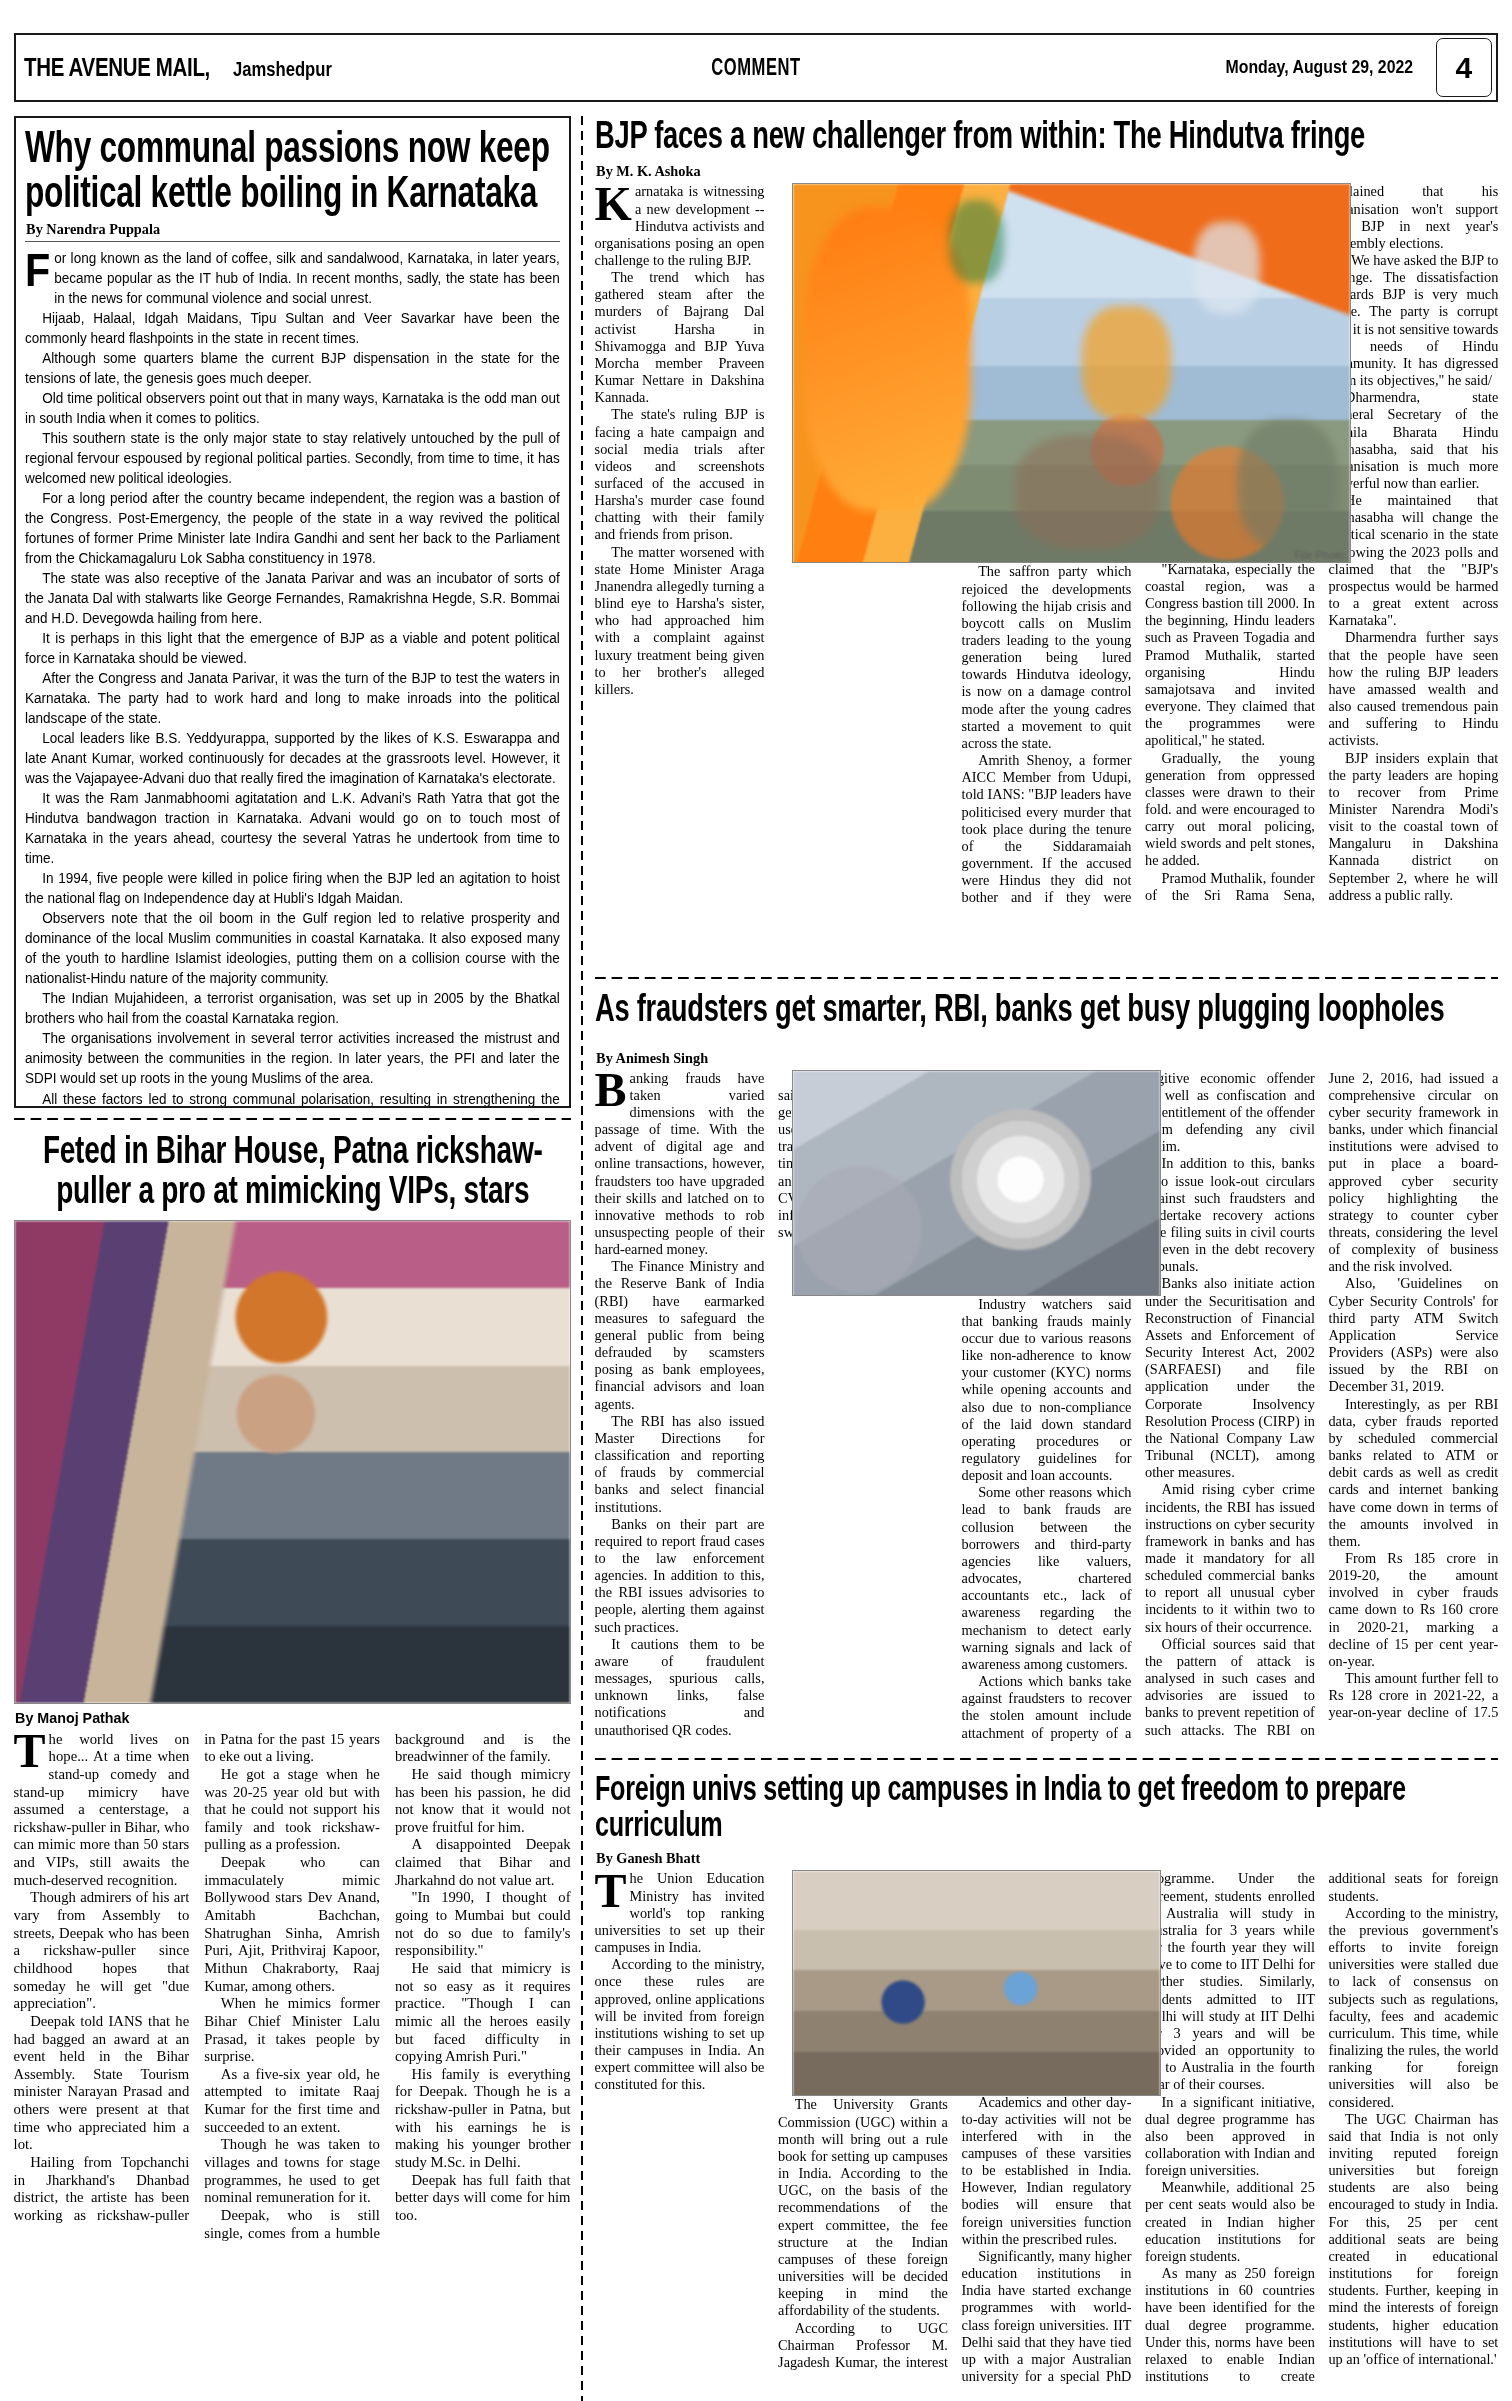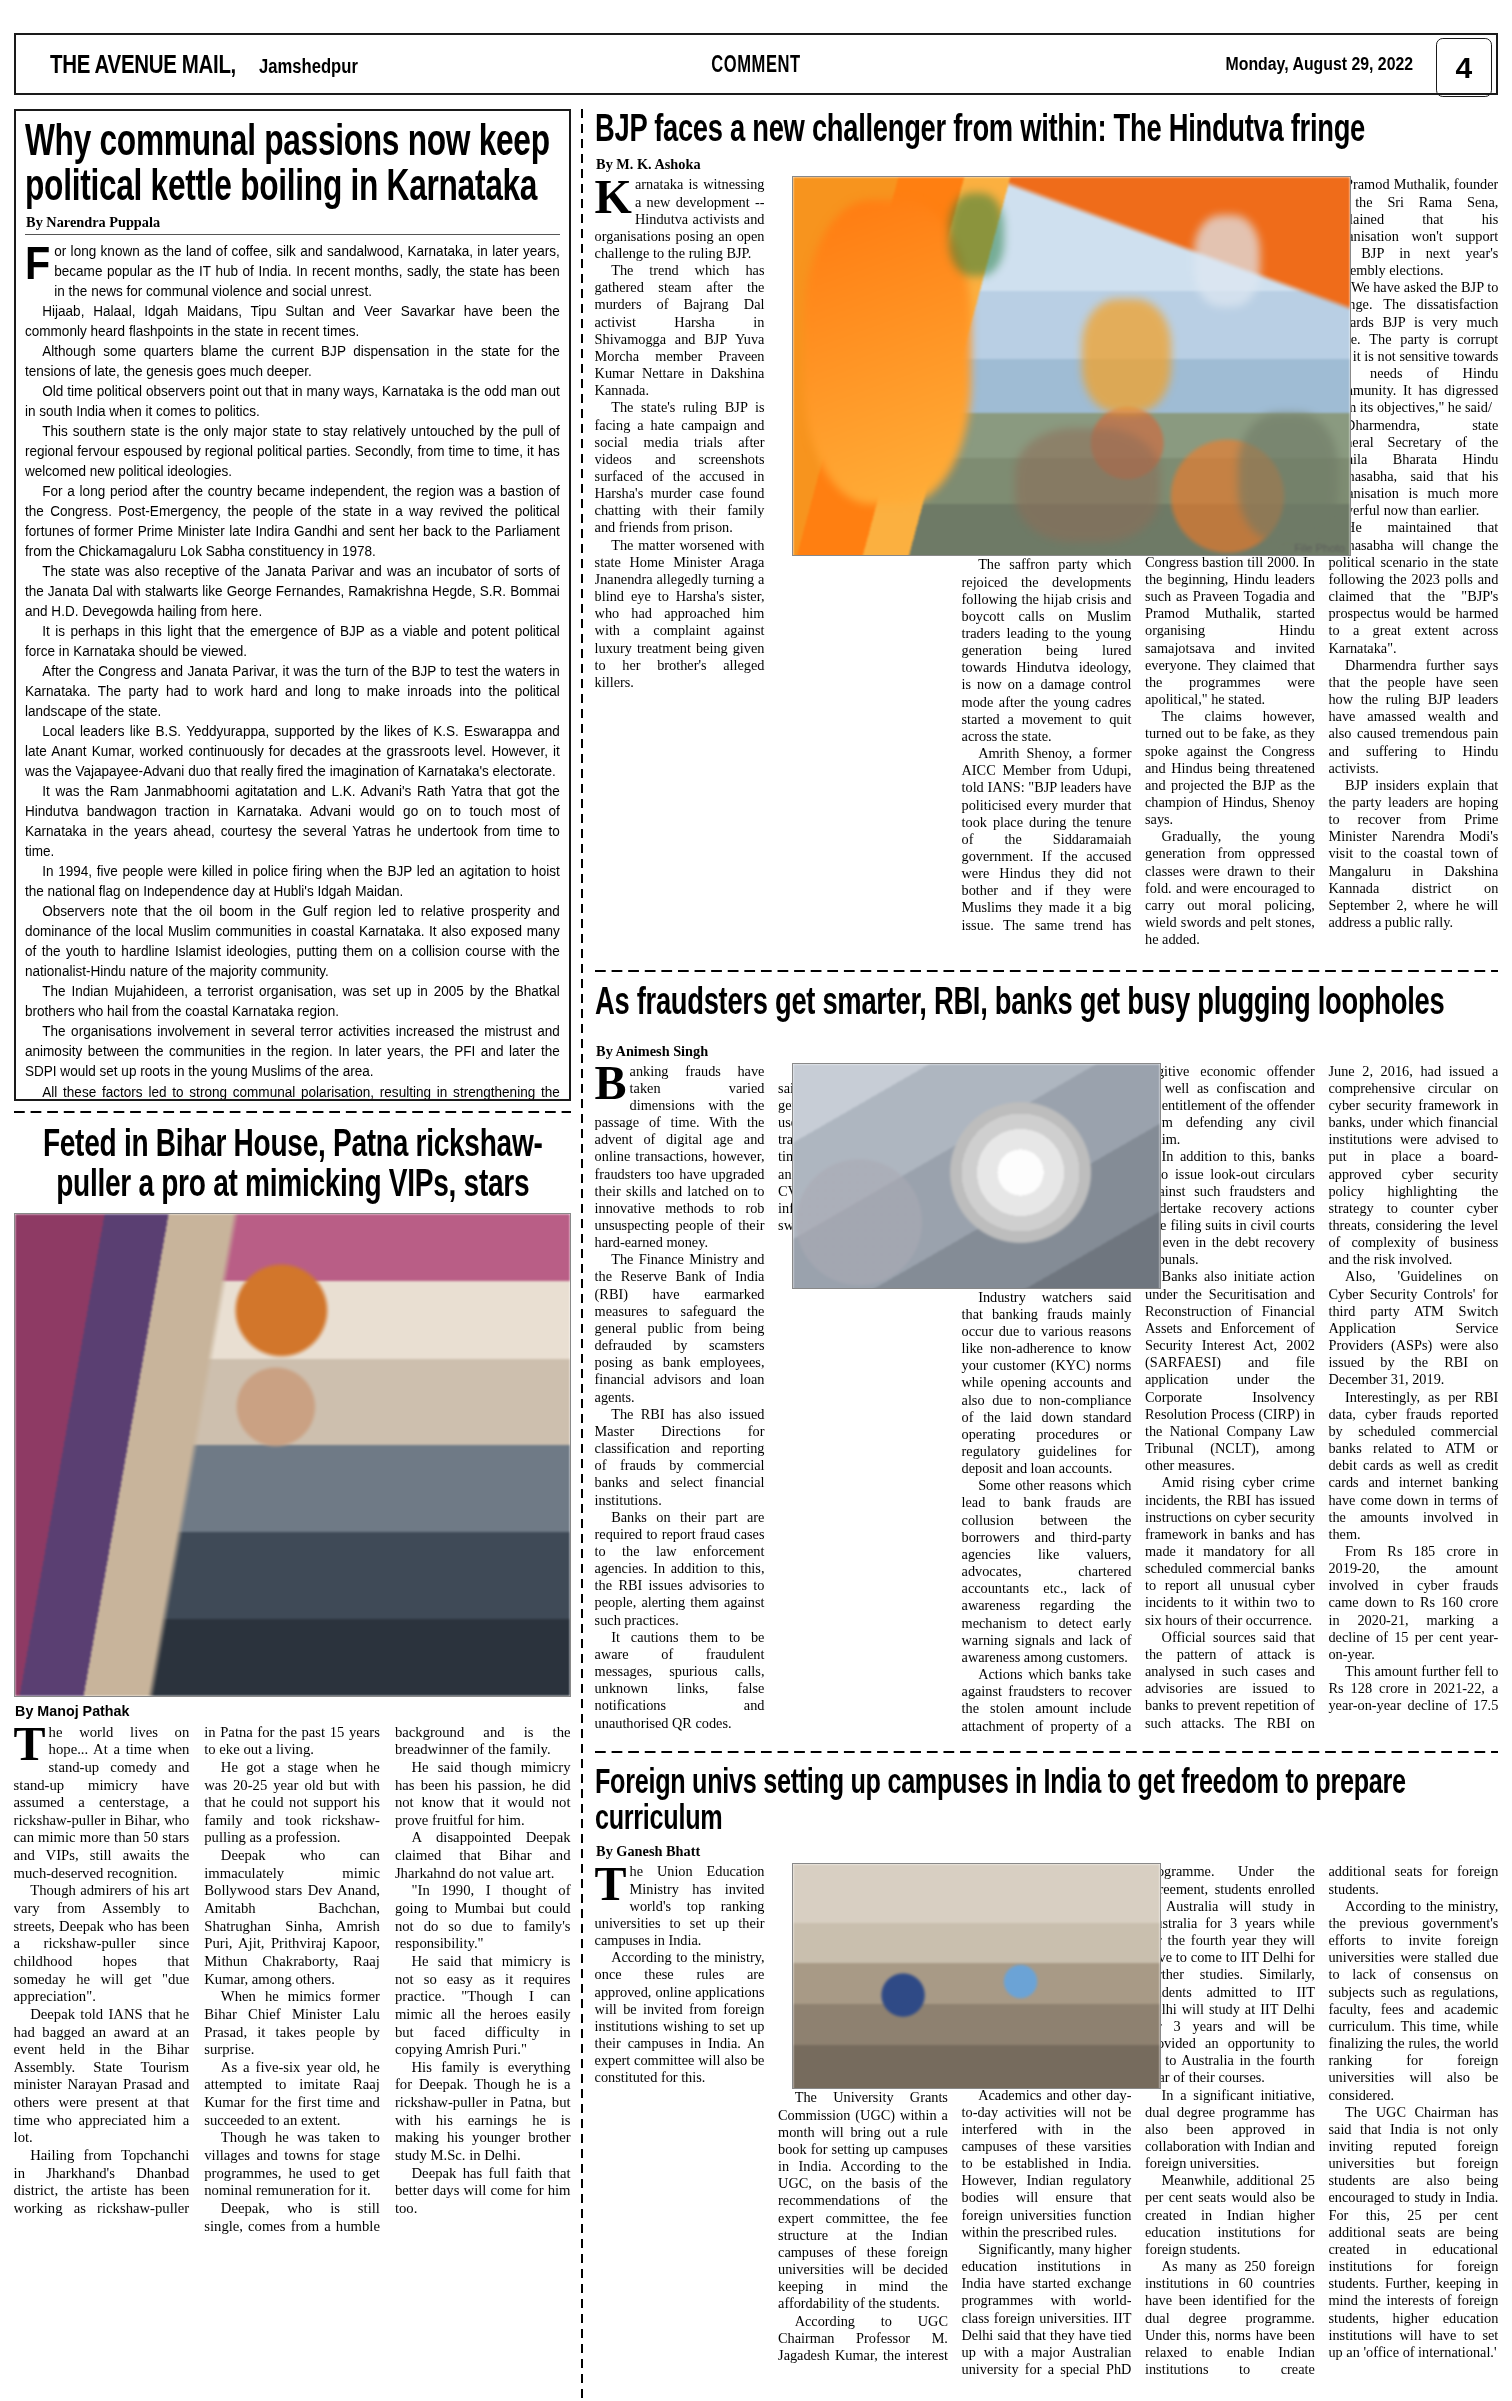--- a/index.html
+++ b/index.html
@@ -10,24 +10,24 @@
     color:#000;
     position:relative;
     overflow:hidden;
   }
   .page { width:1512px; height:2401px; padding:0 13.6px; position:relative; }
 
   
   .masthead{
     margin:33px 0 0 0;
     border:2.3px solid #1a1a1a;
-    height:62px;
+    height:69px;
     display:flex; align-items:center;
     position:relative;
-    padding:0 6px 0 34px;
+    padding:0 6px 0 8px;
   }
   .mh-left{ display:flex; align-items:baseline; gap:6px; }
   .mh-paper{
     font-family:"Liberation Sans", sans-serif;
     font-weight:bold; font-size:25.6px; letter-spacing:-0.4px;
     transform:scaleX(0.80); transform-origin:left center;
     white-space:nowrap;
   }
   .mh-city{
     font-family:"Liberation Sans", sans-serif;
@@ -304,21 +304,20 @@
             <p>The state's ruling BJP is facing a hate campaign and social media trials after videos and screenshots surfaced of the accused in Harsha's murder case found chatting with their family and friends from prison.</p>
             <p>The matter worsened with state Home Minister Araga Jnanendra allegedly turning a blind eye to Harsha's sister, who had approached him with a complaint against luxury treatment being given to her brother's alleged killers.</p>
 
             <div style="break-before:column; height:380px;"></div>
             <div style="break-before:column; height:380px;"></div>
             <p>The saffron party which rejoiced the developments following the hijab crisis and boycott calls on Muslim traders leading to the young generation being lured towards Hindutva ideology, is now on a damage control mode after the young cadres started a movement to quit across the state.</p>
             <p>Amrith Shenoy, a former AICC Member from Udupi, told IANS: "BJP leaders have politicised every murder that took place during the tenure of the Siddaramaiah government. If the accused were Hindus they did not bother and if they were Muslims they made it a big issue. The same trend has continued in the Harsha murder case as well."</p>
             <p>"The BJP cadres and young party workers are thinking why Hindu leaders were being killed during the rule of the BJP? The violent mob had almost attacked BJP State President Nalin Kumar Kateel who had gone to Nettare's funeral. Ministers V. Sunil Kumar and Araga Jnanendra had to take protection from people."</p>
             <p>Gradually, BJP supporters are realising that the the party's Hindutva is bogus, Shenoy said and claimed that the party does not even worship Lord Ram.</p>
             <p>"Karnataka, especially the coastal region, was a Congress bastion till 2000. In the beginning, Hindu leaders such as Praveen Togadia and Pramod Muthalik, started organising Hindu samajotsava and invited everyone. They claimed that the programmes were apolitical," he stated.</p>
-            <p>The claims however, turned out to be fake, as they spoke against the Congress and Hindus being threatened and projected the BJP as the champion of Hindus, Shenoy says.</p>
             <p>Gradually, the young generation from oppressed classes were drawn to their fold. and were encouraged to carry out moral policing, wield swords and pelt stones, he added.</p>
             <p>Pramod Muthalik, founder of the Sri Rama Sena, explained that his organisation won't support the BJP in next year's Assembly elections.</p>
             <p>"We have asked the BJP to change. The dissatisfaction towards BJP is very much there. The party is corrupt and it is not sensitive towards the needs of Hindu community. It has digressed from its objectives," he said/</p>
             <p>Dharmendra, state General Secretary of the Akhila Bharata Hindu Mahasabha, said that his organisation is much more powerful now than earlier.</p>
             <p>He maintained that Mahasabha will change the political scenario in the state following the 2023 polls and claimed that the "BJP's prospectus would be harmed to a great extent across Karnataka".</p>
             <p>Dharmendra further says that the people have seen how the ruling BJP leaders have amassed wealth and also caused tremendous pain and suffering to Hindu activists.</p>
             <p>BJP insiders explain that the party leaders are hoping to recover from Prime Minister Narendra Modi's visit to the coastal town of Mangaluru in Dakshina Kannada district on September 2, where he will address a public rally.</p>
           </div>
         </div>
       </div>

